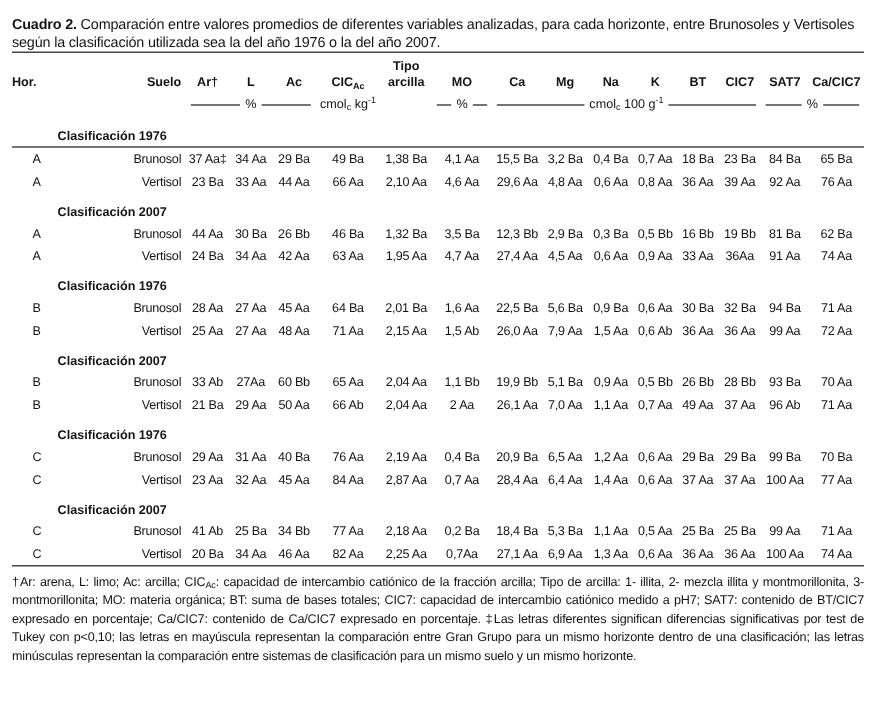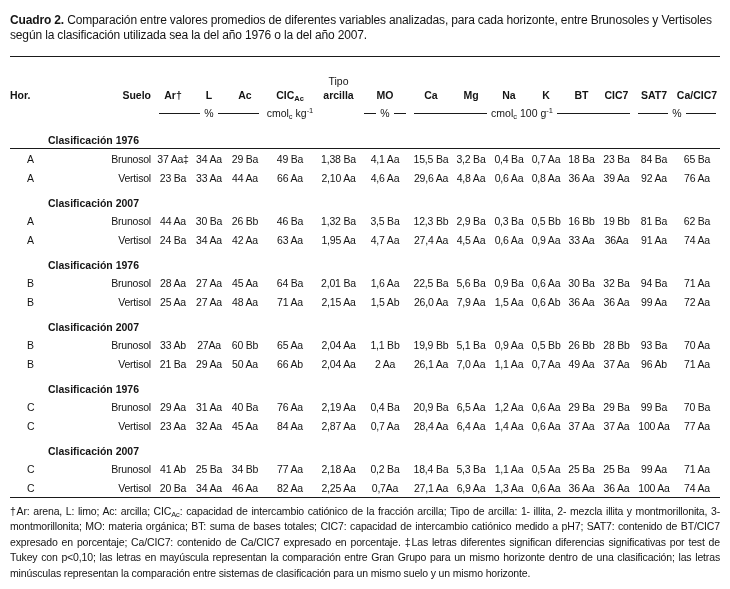--- a/index.html
+++ b/index.html
@@ -2,29 +2,29 @@
 <html><head>
 <meta charset="utf-8">
 <style>
   html,body{margin:0;padding:0;}
   body{
     width:730px;height:589px;background:#ffffff;color:#141414;
     font-family:"Liberation Sans", sans-serif;overflow:hidden;
     -webkit-font-smoothing:antialiased;
   }
   .page{padding:13px 10px 0 10px;}
-  .title{font-size:12px;line-height:15px;letter-spacing:-0.15px;margin-bottom:13px;color:#141414;}
+  .title{font-size:12px;line-height:15px;letter-spacing:-0.15px;color:#141414;}
   .title .bold{font-weight:bold;}
   .rule{border-top:1.6px solid #1a1a1a;height:0;}
   .grid-row{
     display:grid;
     grid-template-columns:50px 95px 36px 36px 36px 54px 43px 50px 42px 38px 38px 36px 35px 35px 40px 46px;
     align-items:center;
   }
-  .tipo-row{height:13px;font-size:10.5px;font-weight:normal;margin-top:17px;}
+  .tipo-row{height:13px;font-size:10.5px;font-weight:bold;margin-top:4px;}
   .tipo-row .c7{grid-column:7;text-align:center;}
   .head-row{height:15px;font-size:10.5px;font-weight:bold;}
   .head-row .c{text-align:center;white-space:nowrap;}
   .head-row .hor{text-align:left;}
   .head-row .suelo{text-align:right;padding-right:4px;}
   .units-row{height:22px;font-size:10.5px;}
   .uspan{display:flex;align-items:center;justify-content:center;white-space:nowrap;}
   .u35{grid-column:3/6;}
   .u6{grid-column:6;}
   .u8{grid-column:8;}

